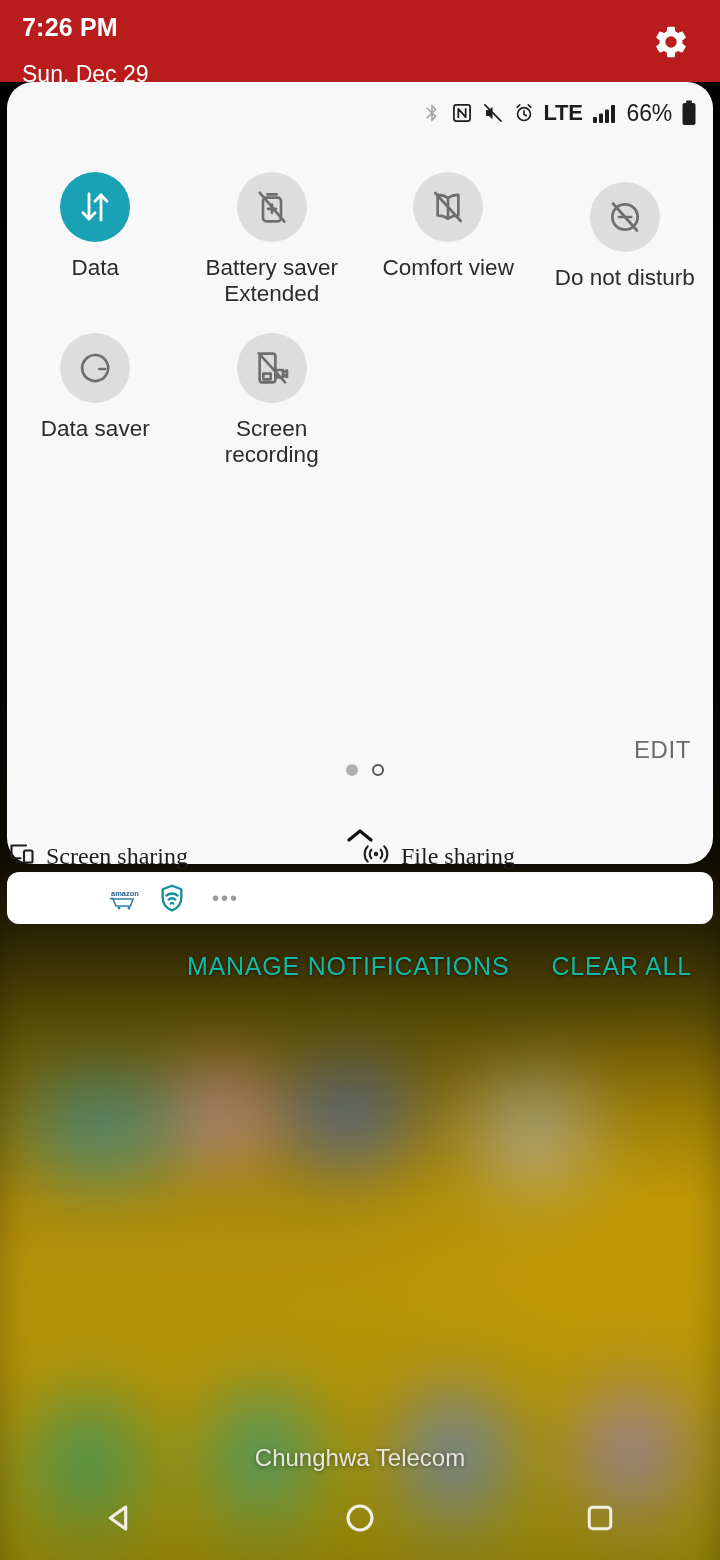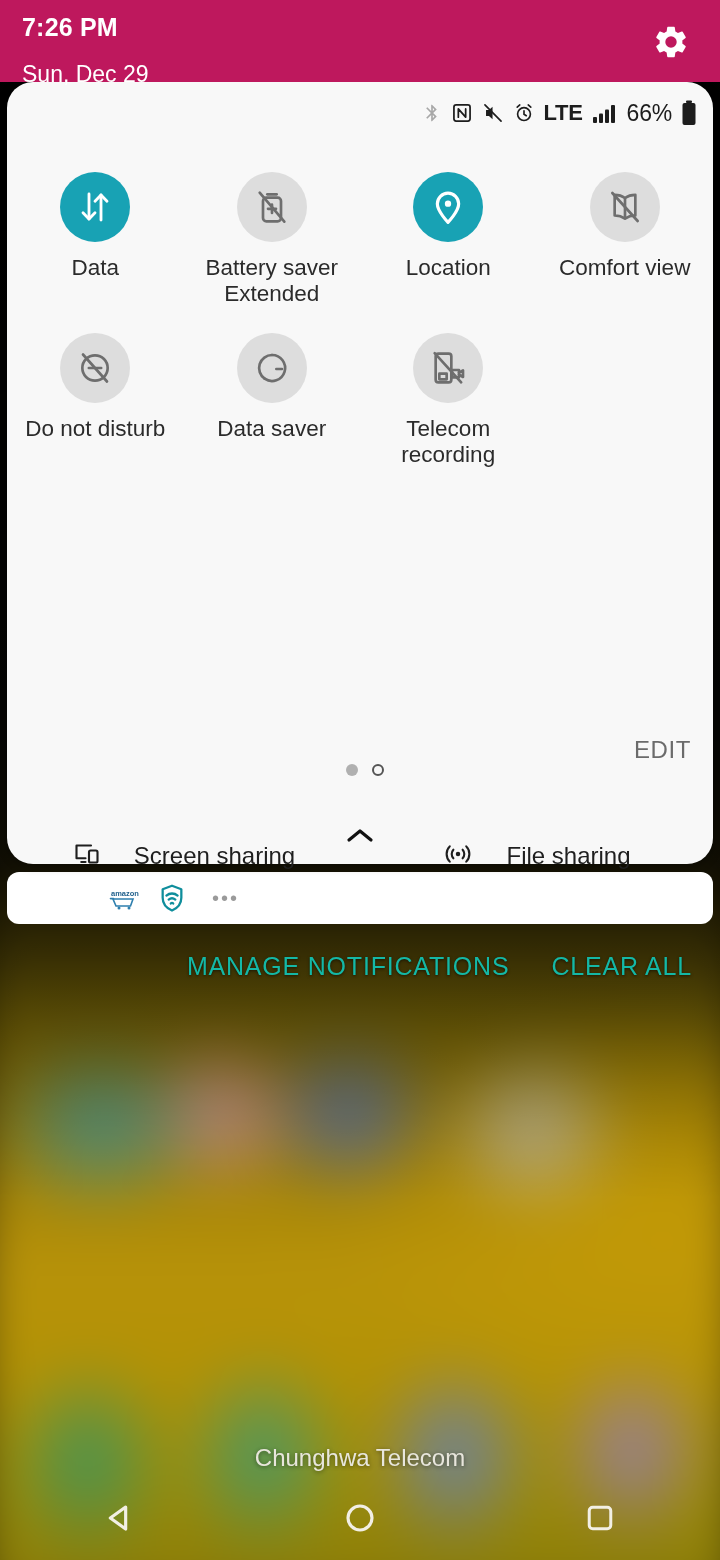--- a/index.html
+++ b/index.html
@@ -34,21 +34,21 @@
     transform: scale(1.08);
   }
   #wallpaper-tint {
     position: absolute; left:0; top:0; width:720px; height:1560px;
     background: linear-gradient(to bottom, rgba(0,0,0,.55) 0px, rgba(0,0,0,.45) 700px, rgba(0,0,0,.15) 1000px, rgba(0,0,0,0) 1200px);
   }
 
   
   #topbar {
     position: absolute; left: 0; top: 0; width: 720px; height: 82px;
-    background: #be185d; z-index: 20;
+    background: #b91c1c; z-index: 20;
   }
   #clock-block { position: absolute; left: 22px; top: 12px; color: #fff; }
   #clock-time { font-size: 25px; font-weight: bold; letter-spacing: .2px; line-height: 30px; }
   #clock-date { font-size: 23px; font-weight: normal; line-height: 28px; margin-top: 18px; }
   #gear-btn {
     position: absolute; right: 30px; top: 23px; width: 38px; height: 38px;
     cursor: pointer;
   }
 
   
@@ -96,22 +96,22 @@
     position: absolute; right: 22px; top: 654px; font-size: 24px;
     color: #6b6b6b; letter-spacing: .6px; cursor: pointer;
   }
 
   
   #share-row {
     position: absolute; left: 0; top: 748px; width: 706px; height: 52px;
     display: flex;
   }
   .share-item {
-    width: 353px; display: flex; align-items: center; justify-content: center;
-    gap: 32px; cursor: pointer;
+    width: 353px; display: flex; align-items: center; 
+    gap: 9px; cursor: pointer; font-family: Liberation Serif, serif;
   }
   .share-label { font-size: 24px; color: #1f1f1f; }
 
   
   #collapse-handle {
     position: absolute; left: 0; bottom: 6px; width: 706px; height: 40px;
     display: flex; align-items: center; justify-content: center; cursor: pointer;
   }
 
   
@@ -235,29 +235,20 @@
             <path d="M12 10.6v5M9.6 13.1h4.8"></path>
             <path d="M4.6 3.4 19.4 20.8"></path>
           </svg>
         </div>
         <div class="tile-label">
           <span>Battery saver</span><br>
           <span>Extended</span>
         </div>
       </div>
 
-      <div class="tile">
-        <div class="tile-circle on">
-          <svg width="40" height="40" viewBox="0 0 24 24" fill="none" stroke="#ffffff" stroke-width="1.9">
-            <path d="M12 21.2s6.4-6.6 6.4-11.1A6.4 6.4 0 0 0 5.6 10.1c0 4.5 6.4 11.1 6.4 11.1z" stroke-linejoin="round"></path>
-            <circle cx="12" cy="10" r="1.9" fill="#ffffff" stroke="none"></circle>
-          </svg>
-        </div>
-        <div class="tile-label">Location</div>
-      </div>
 
       <div class="tile">
         <div class="tile-circle">
           <svg width="40" height="40" viewBox="0 0 24 24" fill="none" stroke="#6e6e6e" stroke-width="1.6" stroke-linejoin="round">
             <path d="M12 6.6c-1.9-1.4-4.1-1.9-6.2-1.9v12.4c2.1 0 4.3.5 6.2 1.9 1.9-1.4 4.1-1.9 6.2-1.9V4.7c-2.1 0-4.3.5-6.2 1.9z"></path>
             <path d="M12 6.6v12.4"></path>
             <path d="M4.4 3.6 19.6 20.4" stroke-linecap="round"></path>
           </svg>
         </div>
         <div class="tile-label">Comfort view</div>
@@ -289,21 +280,21 @@
         <div class="tile-circle">
           <svg width="40" height="40" viewBox="0 0 24 24" fill="none" stroke="#6e6e6e" stroke-width="1.6" stroke-linejoin="round" stroke-linecap="round">
             <rect x="4.6" y="3.4" width="9.4" height="17.2" rx="1.6"></rect>
             <path d="M6.8 15.4h4.4v3.4H6.8z"></path>
             <path d="M14.4 13.2h4.2v4.4h-4.2z"></path>
             <path d="M18.6 14.8 21 13.4v4l-2.4-1.4"></path>
             <path d="M4 3.1 19.9 20.6"></path>
           </svg>
         </div>
         <div class="tile-label">
-          <span>Telecom</span><br>
+          <span>Screen</span><br>
           <span>recording</span>
         </div>
       </div>
     </div>
 
     <div id="dots">
       <span class="dot filled"></span>
       <span class="dot hollow"></span>
     </div>
 

